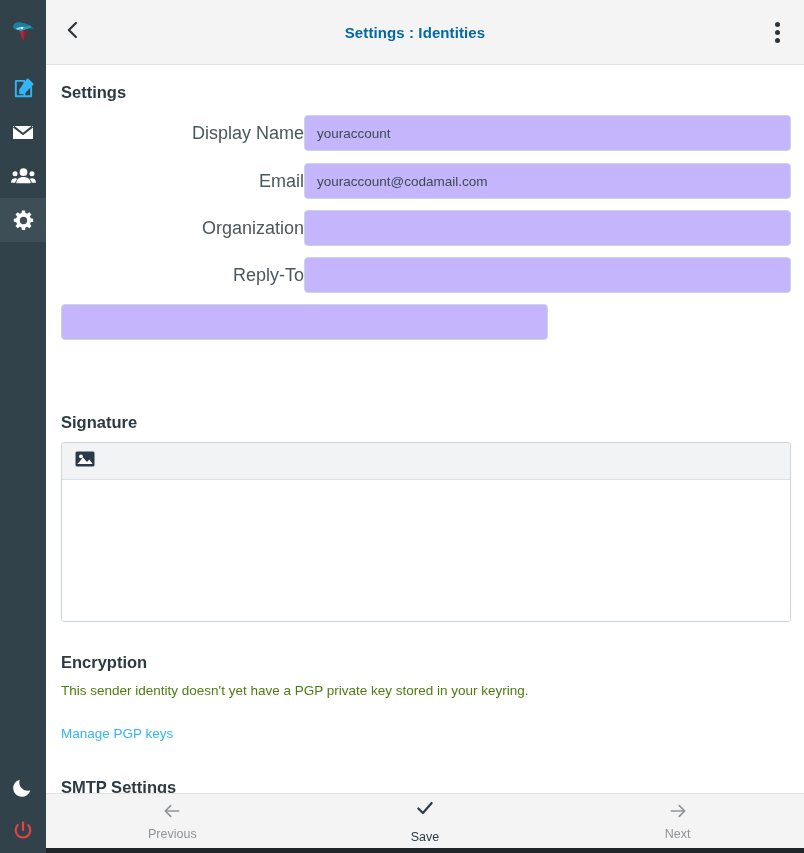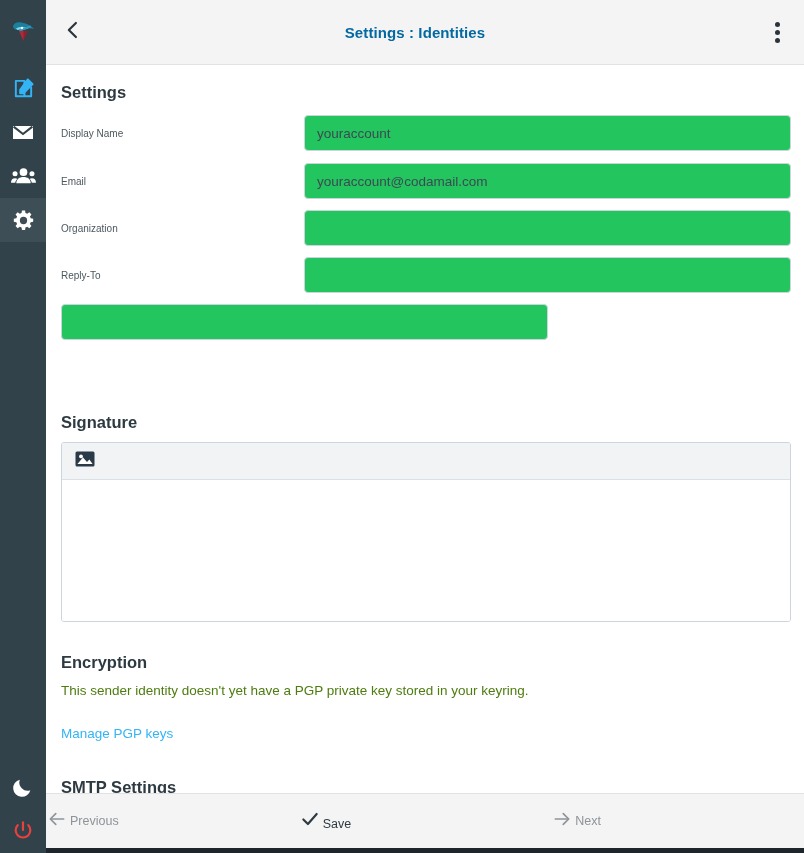--- a/index.html
+++ b/index.html
@@ -96,30 +96,31 @@
   .field-row {
     position: absolute;
     left: 15px;
     width: 730px;
     height: 36px;
     display: flex;
     align-items: center;
   }
   .field-label {
     width: 243px;
-    font-size: 10px;
+    font-size: 18px;
     color: #4b575e;
     flex: 0 0 243px;
+    text-align: right;
   }
   .field-input {
     flex: 1 1 auto;
     height: 36px;
     border: 1px solid #ccd5dd;
     border-radius: 4px;
-    background: #22c55e;
+    background: #c4b5fd;
     font-family: "Liberation Sans", sans-serif;
     font-size: 13.5px;
     color: #3d4a52;
     padding: 0 12px;
     outline: none;
     max-width: 487px;
   }
   .field-input::placeholder { color: #aab4bb; }
 
   
@@ -200,22 +201,23 @@
     left: 46px; top: 793px;
     width: 758px; height: 55px;
     background: #f4f4f4;
     border-top: 1px solid #e2e2e2;
     display: flex;
     align-items: center;
   }
   .footer-btn {
     flex: 1 1 33.33%;
     display: flex;
-    align-items: center;
-    justify-content: flex-start;
+    flex-direction: column;
+    align-items: center;
+    justify-content: space-between;
     gap: 2px;
     cursor: pointer;
   }
   .footer-btn .flabel {
     font-size: 12.5px;
     color: #8d9499;
   }
   .footer-btn.active .flabel { color: #2e3a42; margin-top: 6px; }
   #footer-bottom-strip {
     position: absolute;

